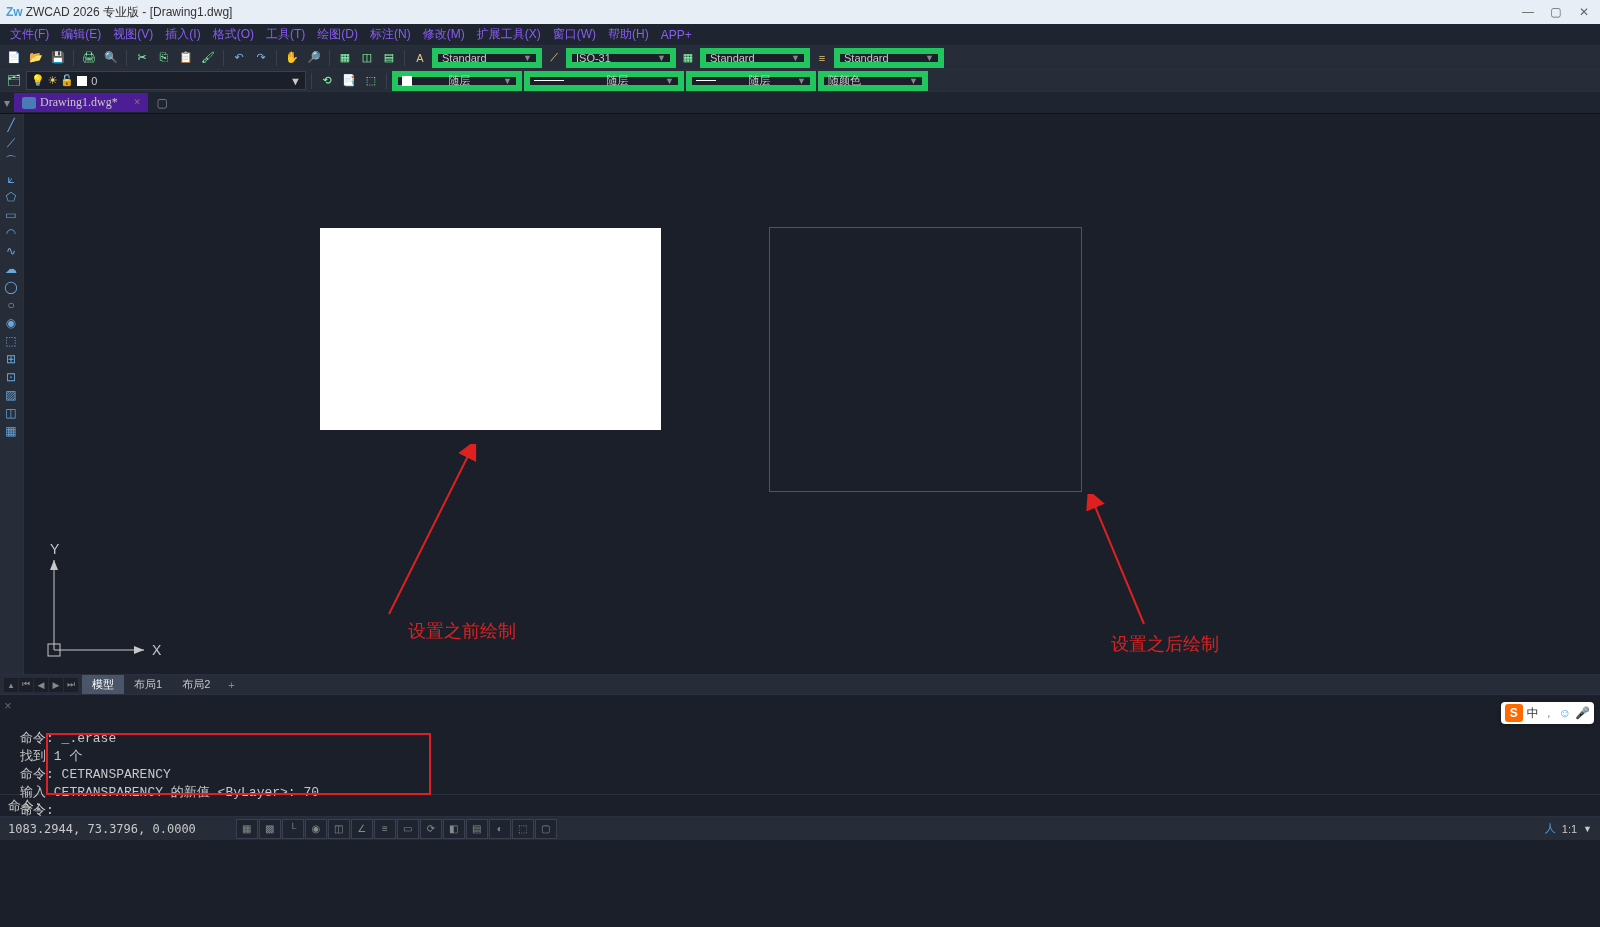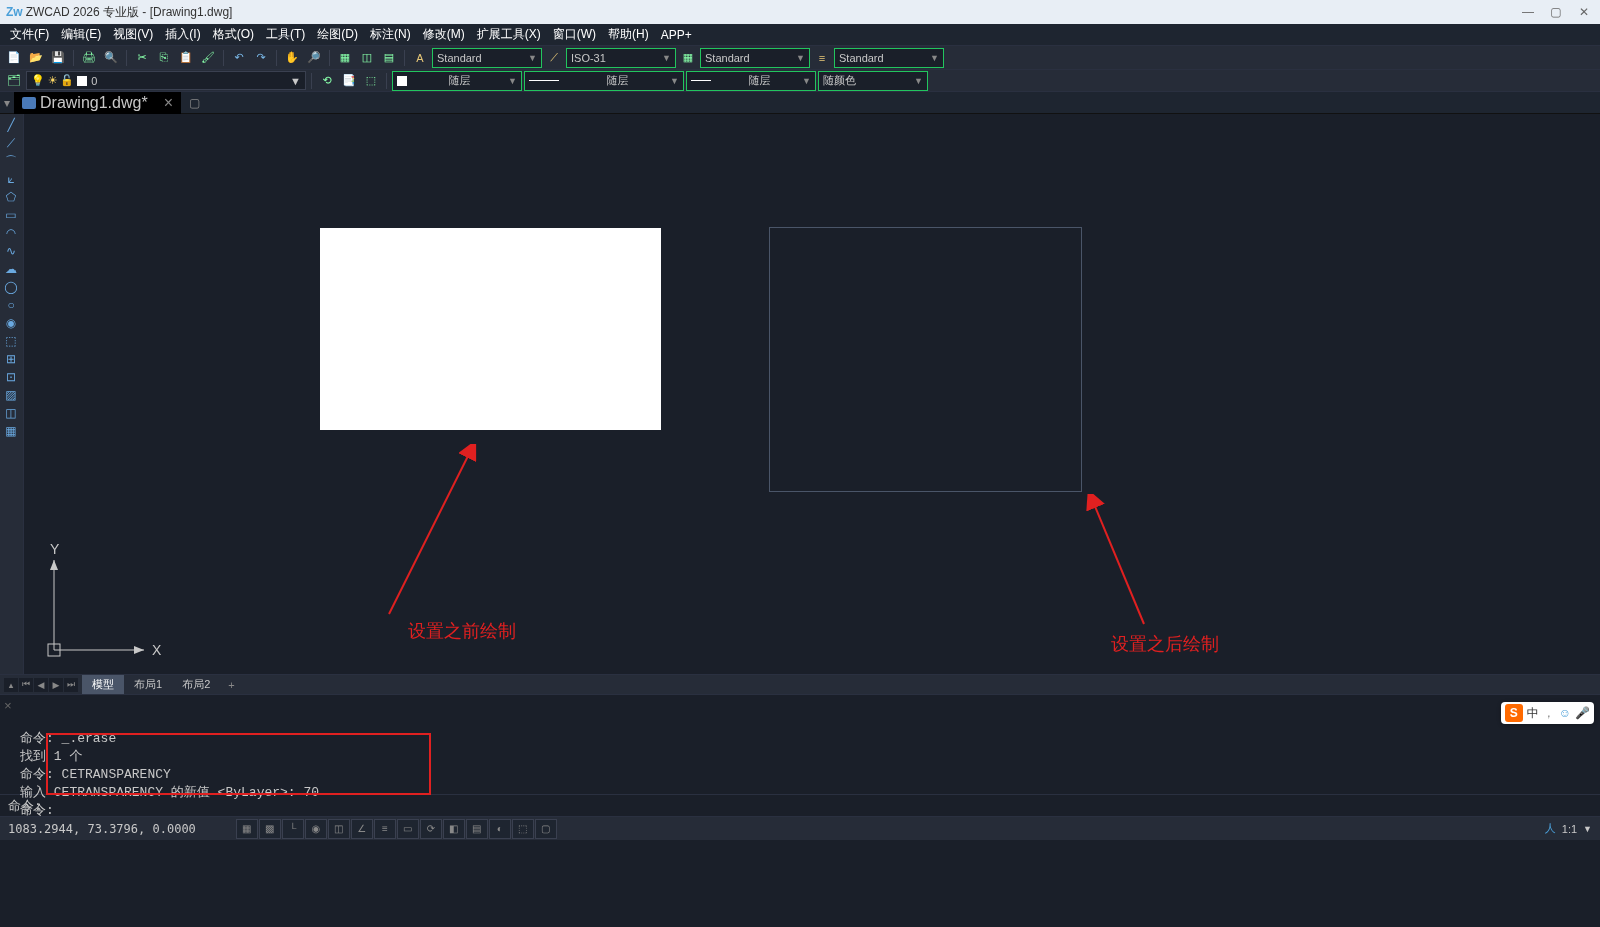--- a/index.html
+++ b/index.html
@@ -2,33 +2,33 @@
 <html><head>
 <meta charset="utf-8">
 <style>
 *{box-sizing:border-box;margin:0;padding:0}
 body{font-family:"Microsoft YaHei",Arial,sans-serif;font-size:12px;background:#1a1f29;color:#c8c8c8;overflow:hidden;width:1600px;height:927px;position:relative}
 .titlebar{height:24px;background:#e8eef5;display:flex;align-items:center;padding:0 6px;color:#333;font-size:12px}
 .titlebar .logo{color:#4a9fd8;margin-right:3px;font-weight:bold}
 .titlebar-controls{margin-left:auto;display:flex;gap:8px}
 .titlebar-controls span{width:20px;text-align:center;cursor:pointer;color:#666}
 .menubar{height:22px;background:#1e2530;display:flex;align-items:center;padding:0 4px;border-bottom:1px solid #2a3040}
-.menubar span{padding:12px 6px;color:#ffffff;cursor:pointer;font-size:12px}
+.menubar span{padding:12px 6px;color:#8b5cf6;cursor:pointer;font-size:12px}
 .toolbar{height:24px;background:#262c38;display:flex;align-items:center;padding:0 4px;border-bottom:1px solid #2a3040;gap:2px}
 .tb-btn{width:20px;height:20px;display:inline-flex;align-items:center;justify-content:center;cursor:pointer;color:#8fa;font-size:11px}
 .tb-sep{width:1px;height:16px;background:#3a4050;margin:0 3px}
-.tb-drop{display:inline-flex;align-items:center;background:#1a1f29;border:1px solid #22c55e;height:20px;padding:4px 4px;cursor:pointer;font-size:11px;color:#c8c8c8;min-width:110px;justify-content:space-between}
+.tb-drop{display:inline-flex;align-items:center;background:#1a1f29;border:6px solid #22c55e;height:20px;padding:4px 4px;cursor:pointer;font-size:11px;color:#c8c8c8;min-width:110px;justify-content:space-between}
 .tb-drop .arrow{font-size:9px;color:#888}
 .toolbar2{height:22px;background:#262c38;display:flex;align-items:center;padding:0 4px;border-bottom:1px solid #2a3040;gap:2px}
 .layer-dd{display:inline-flex;align-items:center;background:#1a1f29;border:1px solid #3a4050;height:19px;padding:0 4px;min-width:260px;cursor:pointer;font-size:11px}
 .layer-dd .bulb{color:#ffc833;margin-right:3px}
 .layer-dd .sun{color:#ffd966;margin-right:3px}
 .layer-dd .lock{color:#5b7a9e;margin-right:3px}
 .tabstrip{height:22px;background:#1e2530;display:flex;align-items:center;padding:0 4px;border-bottom:1px solid #111}
-.doc-tab{display:flex;align-items:center;background:#000000;padding:2px 8px;color:#c8c8c8;cursor:pointer;font-family:Liberation Sans, sans-serif;font-size:16px}
+.doc-tab{display:flex;align-items:center;background:#4c1d95;padding:2px 8px;color:#c8c8c8;cursor:pointer;font-family:Liberation Serif, serif;font-size:12px}
 .doc-tab .dtx{margin-left:16px;cursor:pointer;color:#888}
 .doc-tab .dicon{width:14px;height:12px;background:#4a7ab8;margin-right:4px;display:inline-block;border-radius:2px}
 .new-doc{margin-left:8px;color:#888;cursor:pointer}
 .content{display:flex;height:560px;position:relative}
 .left-toolbar{width:24px;background:#262c38;border-right:1px solid #2a3040;display:flex;flex-direction:column;padding-top:2px}
 .lt-btn{width:22px;height:18px;display:flex;align-items:center;justify-content:center;cursor:pointer;color:#6aa9e0;font-size:12px}
 .canvas{flex:1;background:#1a1f29;position:relative}
 .rect-solid{position:absolute;left:296px;top:114px;width:341px;height:202px;background:#fff;border:1px solid #fff}
 .rect-outline{position:absolute;left:745px;top:113px;width:313px;height:265px;border:1px solid #4a5568;background:transparent}
 .anno-text{position:absolute;color:#e02020;font-size:18px;font-family:"SimSun","Microsoft YaHei"}

